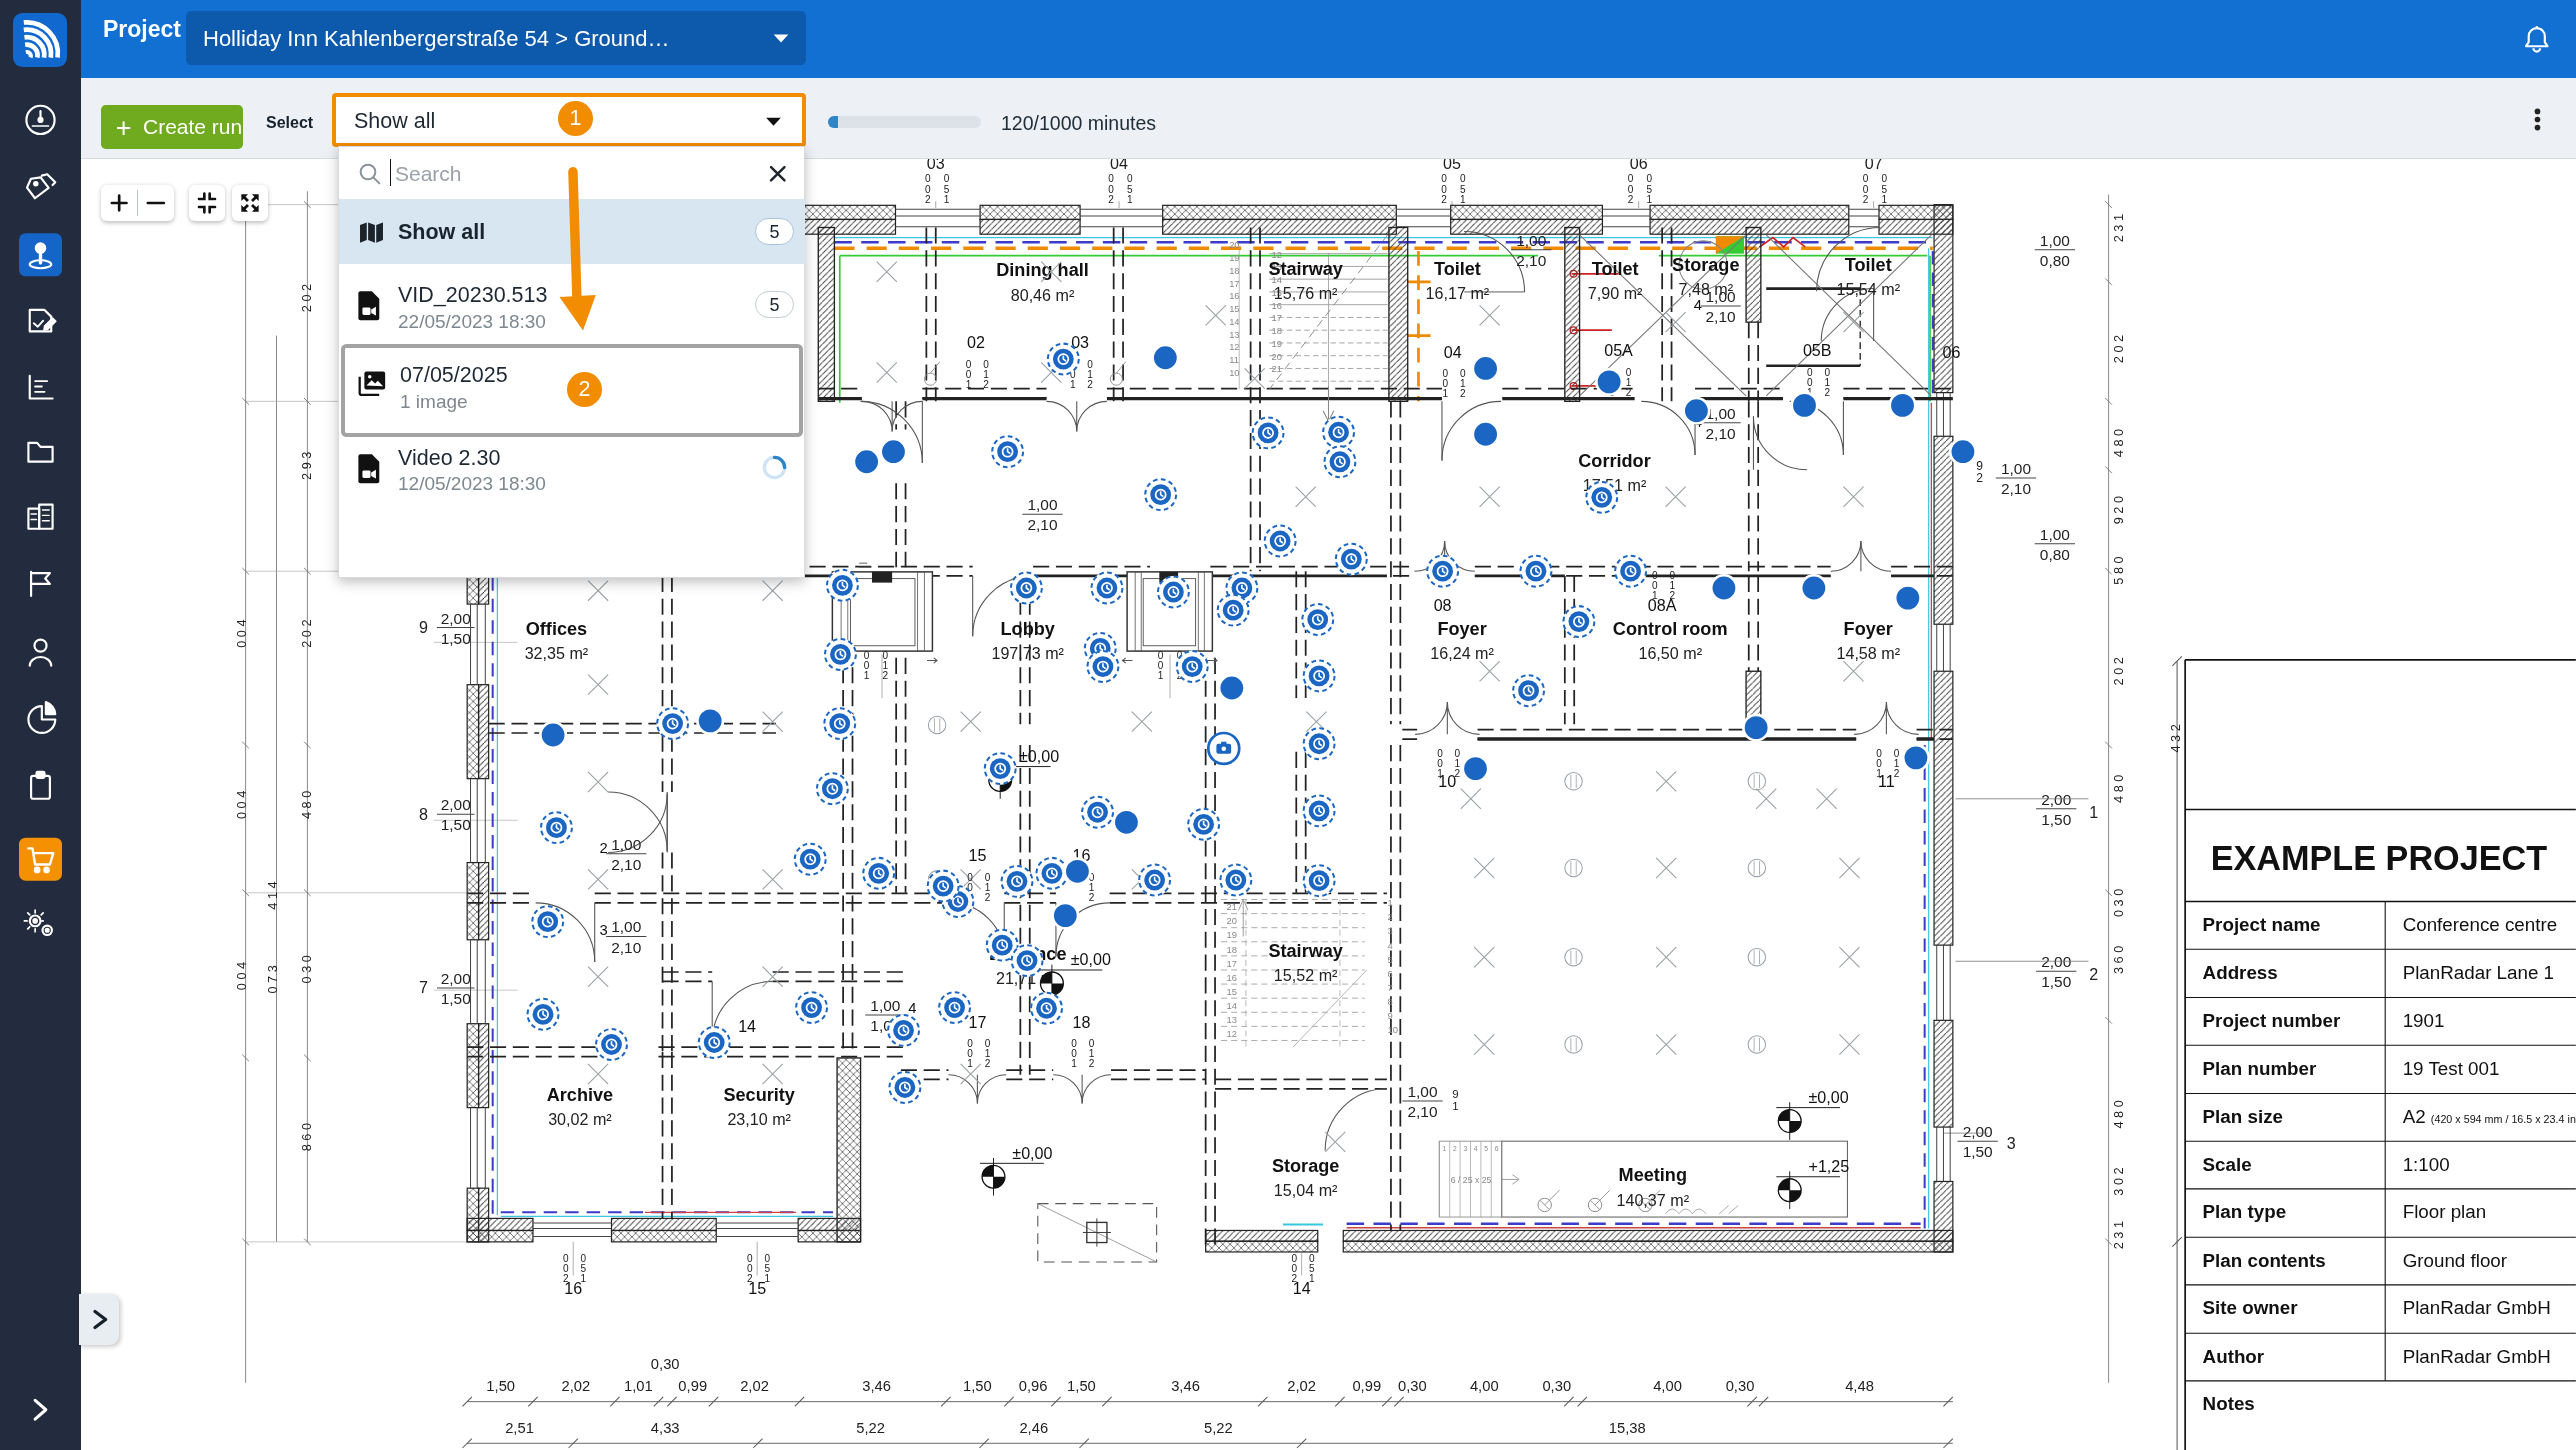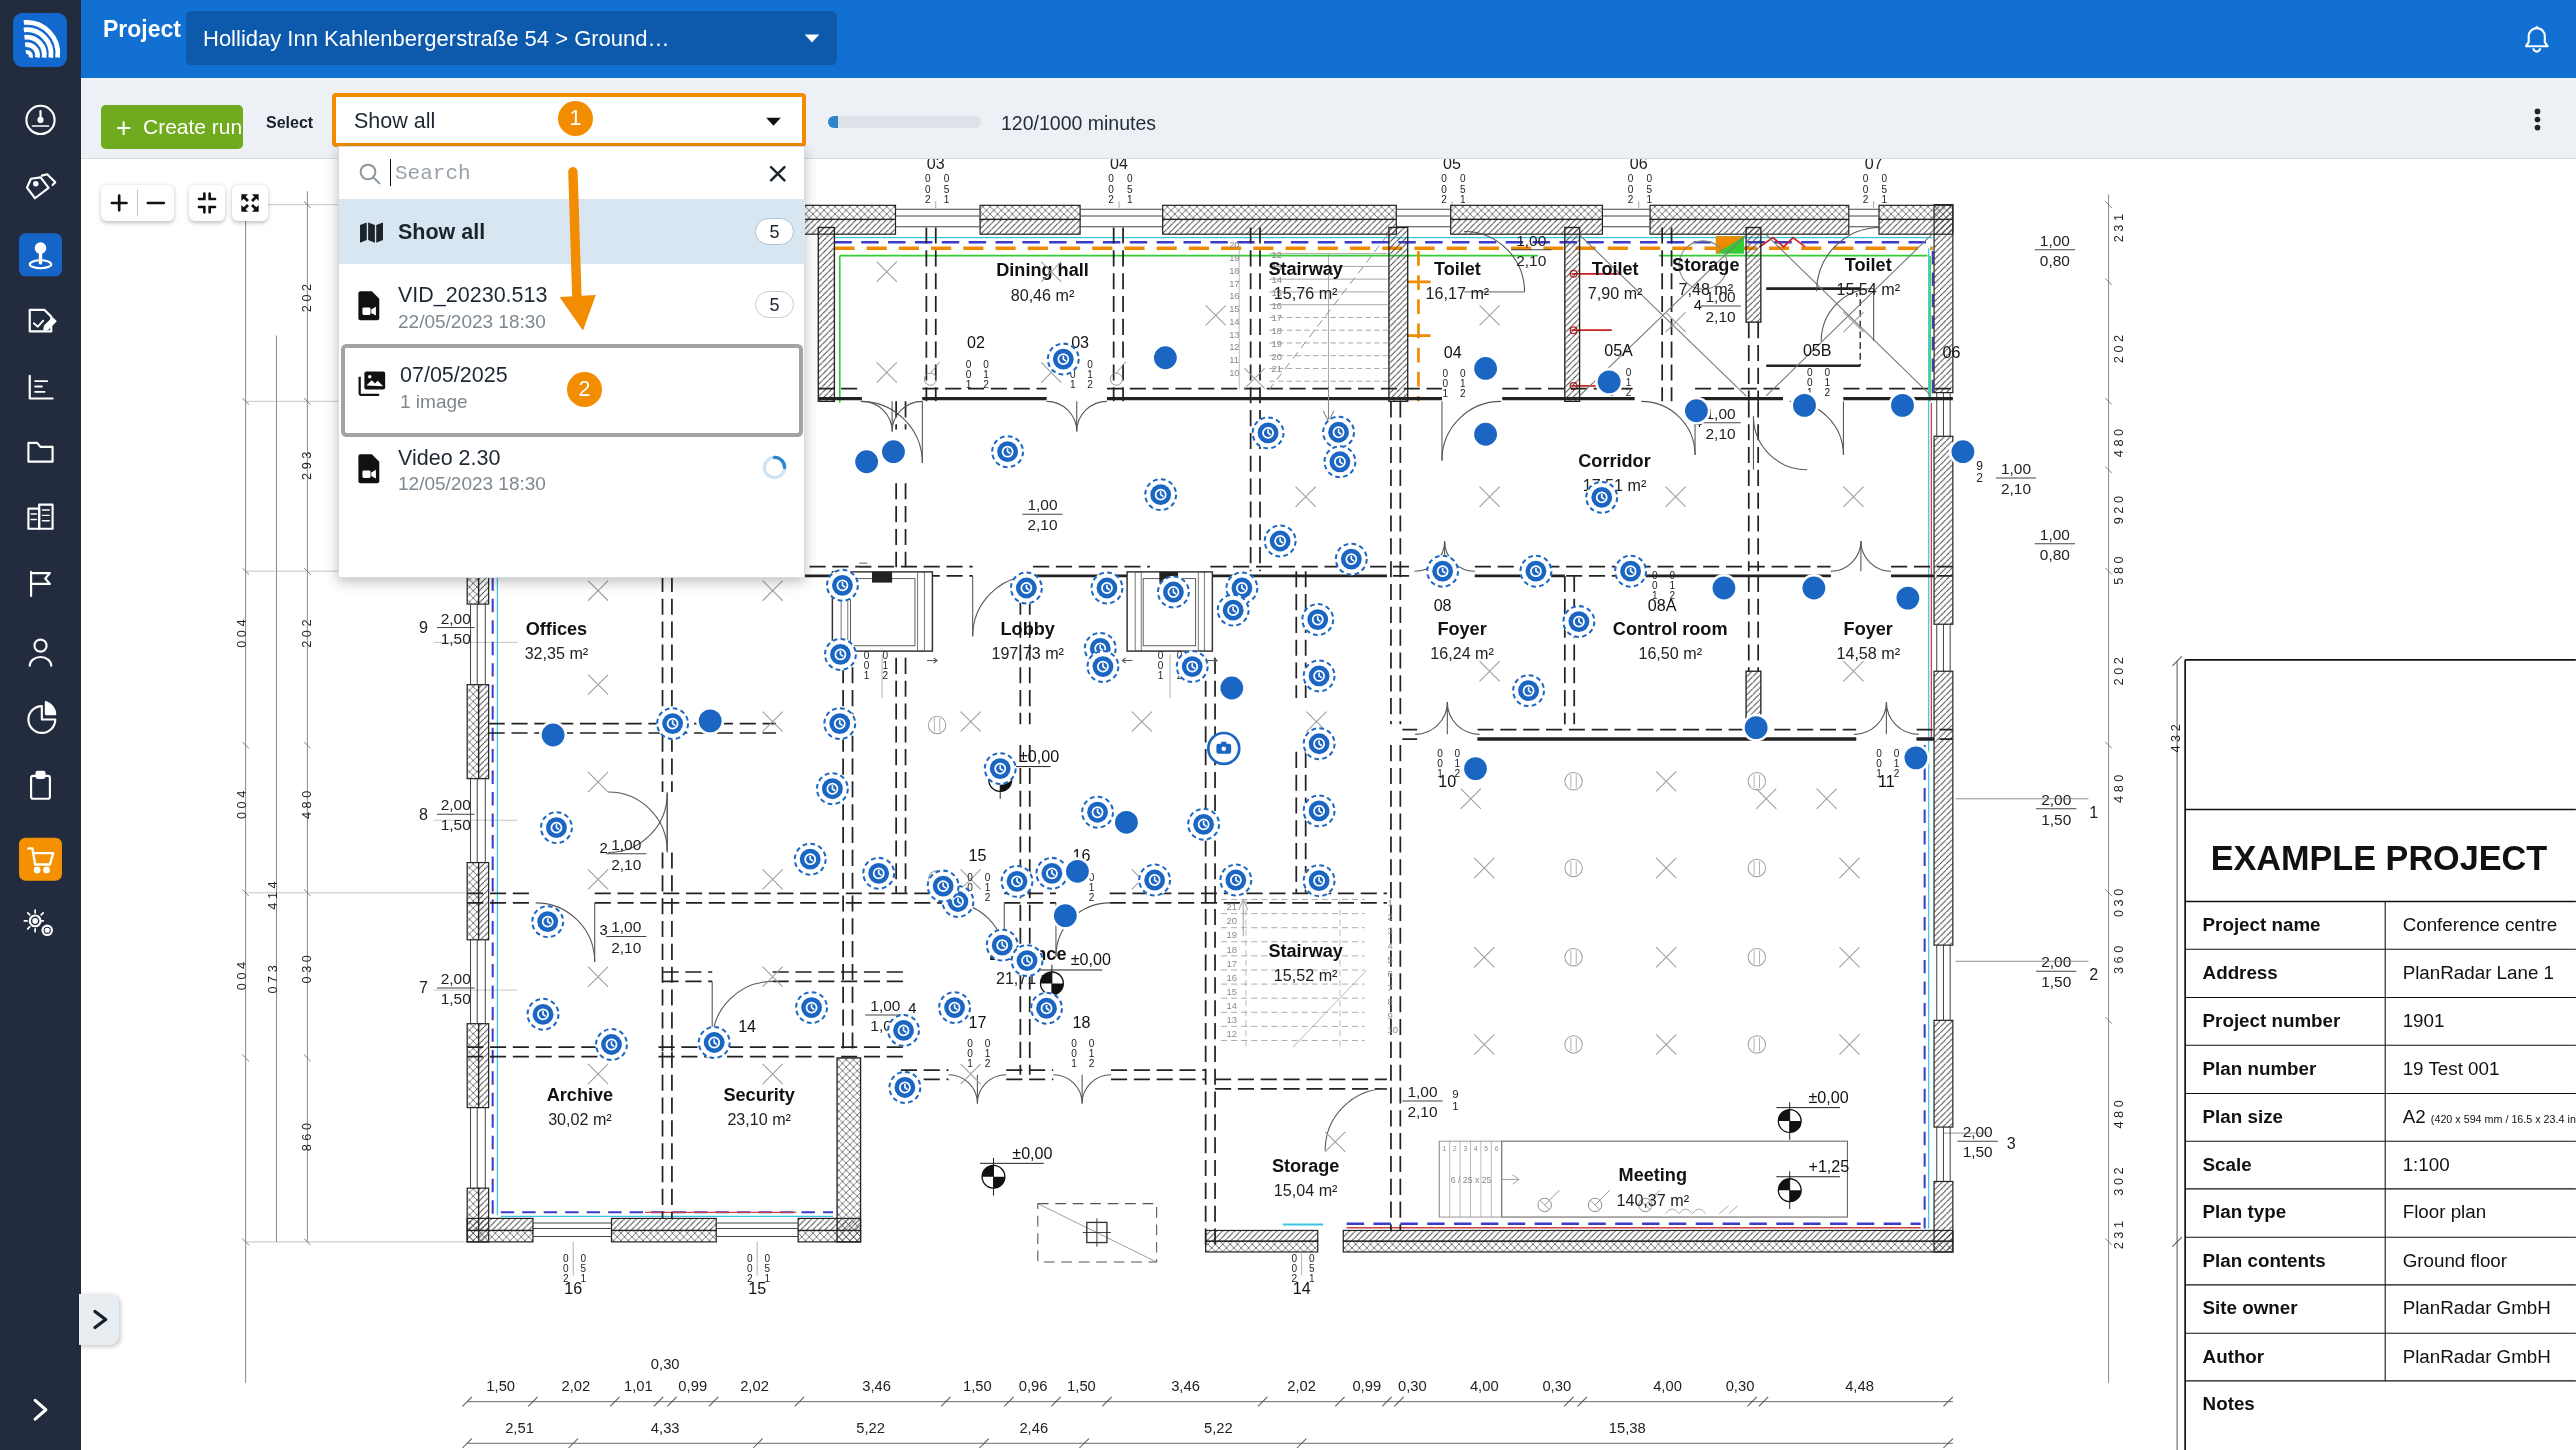--- a/index.html
+++ b/index.html
@@ -1520,21 +1520,21 @@
         <path d="M52,1230 v-4 M52,1254 v4 M40,1242 h-4 M64,1242 h-2 M44,1233 l-3,-3 M61,1233 l3,-3 M44,1251 l-3,3" stroke-width="2.6"></path>
       </g>
 </svg>
 <svg class="abs" style="left:27px;top:1395px" width="27" height="29.5" viewBox="0 0 40 44">
       <path d="M12,8 L28,22 L12,36" stroke="#fff" stroke-width="4.5" fill="none" stroke-linecap="round" stroke-linejoin="round"></path>
     </svg>
 </div>
 
 <div class="abs" style="left:81px;top:0;width:2495px;height:78px;background:#1170d2;">
 <div class="abs" style="left:22px;top:16px;font-size:23px;font-weight:bold;color:#fff;">Project</div>
-<div class="abs" style="left:105px;top:11.4px;width:620px;height:54px;background:#0d59ab;border-radius:5.4px;padding-left:31px;">
+<div class="abs" style="left:105px;top:11.4px;width:620px;height:54px;background:#0d59ab;border-radius:5.4px;">
 <div class="abs" style="left:17px;top:14.8px;font-size:22px;color:#fff;">Holliday Inn Kahlenbergerstraße 54 &gt; Ground…</div>
 <svg class="abs" style="right:14.8px;top:20px" width="20" height="14.8" viewBox="0 0 30 22">
         <path d="M4,5 L15,17 L26,5 Z" fill="#fff"></path>
       </svg>
 </div>
 <svg class="abs" style="left:2441px;top:24px" width="29.5" height="31" viewBox="0 0 44 46">
       <path d="M22,6 a12,12 0 0 1 12,12 v9 l4,6 H6 l4,-6 v-9 a12,12 0 0 1 12,-12 z" fill="none" stroke="#fff" stroke-width="3.2" stroke-linejoin="round"></path>
       <path d="M17,36 a5,5 0 0 0 10,0" fill="none" stroke="#fff" stroke-width="3.2"></path>
       <path d="M22,6 v-3" stroke="#fff" stroke-width="3.2"></path>
     </svg>
@@ -1586,21 +1586,21 @@
 <div class="abs" style="left:222px;top:4px;width:35px;height:35px;background:#f28c00;border-radius:50%;color:#fff;font-size:21.5px;text-align:center;line-height:35px;">1</div>
 </div>
 
 <div class="abs" style="left:338px;top:146px;width:467px;height:432px;background:#fff;box-shadow:0 4px 12px rgba(0,0,0,.25);border:0.7px solid #d6dbe0;box-sizing:border-box;">
 
 <svg class="abs" style="left:19px;top:14.8px" width="24" height="24" viewBox="0 0 36 36">
       <circle cx="15" cy="15" r="11" fill="none" stroke="#8b949c" stroke-width="3"></circle>
       <path d="M23,23 L32,32" stroke="#8b949c" stroke-width="3" stroke-linecap="round"></path>
     </svg>
 <div class="abs" style="left:51px;top:12px;width:1.3px;height:27px;background:#111;"></div>
-<div class="abs" style="left:56px;top:14.8px;font-size:21px;color:#99a1aa;font-family:Liberation Mono, monospace;">Search</div>
+<div class="abs" style="left:56px;top:14.8px;font-size:21px;color:#99a1aa;">Search</div>
 <svg class="abs" style="left:428px;top:16px" width="21.5" height="21.5" viewBox="0 0 32 32">
       <path d="M6,6 L26,26 M26,6 L6,26" stroke="#1b232b" stroke-width="3.6" stroke-linecap="round"></path>
     </svg>
 
 <div class="abs" style="left:0;top:52px;width:466px;height:65px;background:#d8e6f2;">
 <svg class="abs" style="left:19px;top:19.5px" width="27" height="27" viewBox="0 0 40 40">
         <g fill="#1b232b">
           <path d="M3,9 L13,5 V31 L3,35 Z"></path>
           <path d="M15,5 L25,9 V35 L15,31 Z"></path>
           <path d="M27,9 L37,5 V31 L27,35 Z"></path>

